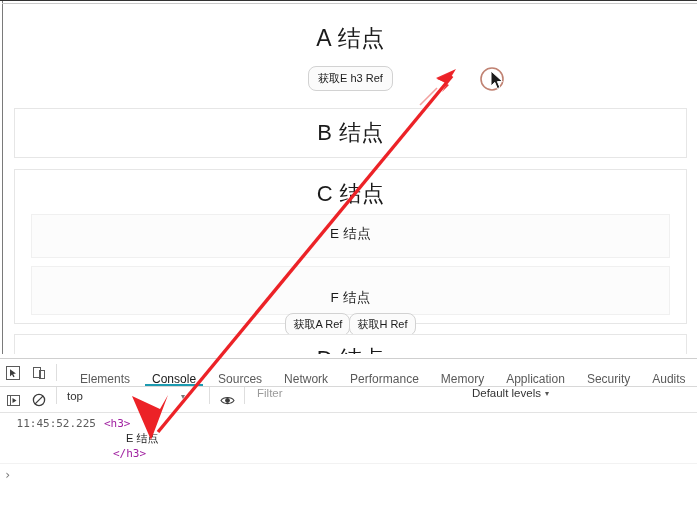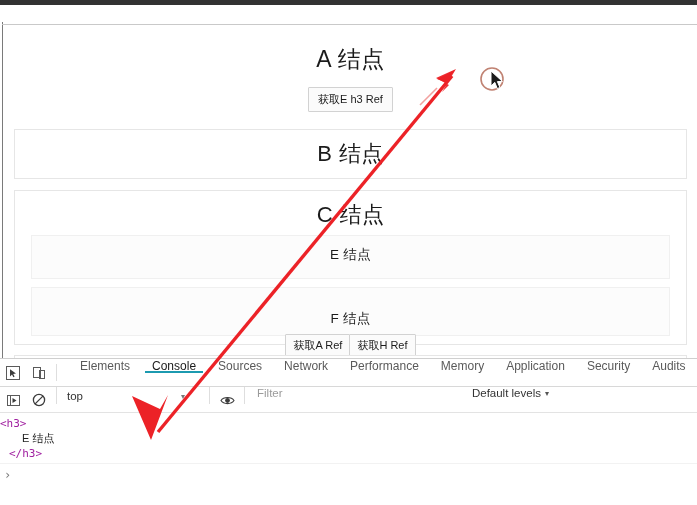--- a/index.html
+++ b/index.html
@@ -24,21 +24,21 @@
   .chrome-strip {
     position: absolute;
     left: 0; top: 0;
     width: 697px; height: 5px;
     background: #323232;
   }
 
   
   .viewport {
     position: absolute;
-    left: 0; top: 22px;
+    left: 0; top: 1px;
     width: 697px;
     height: 353px;
     background: #ffffff;
     overflow: hidden;
   }
 
   .page-border-left {
     position: absolute;
     left: 2px; top: 0;
     width: 1px; height: 353px;
@@ -82,21 +82,21 @@
   }
 
   
   .btn {
     font-family: "Liberation Sans", "DejaVu Sans", sans-serif;
     font-size: 11px;
     line-height: 14px;
     color: #1b1b1b;
     background: #fbfbfb;
     border: 1px solid #d2d2d2;
-    border-radius: 1px;
+    border-radius: 8px;
     padding: 3px 7px 4px 7px;
     cursor: default;
     display: inline-block;
   }
   .btn-row { text-align: center; }
   .btn-group .btn { margin: 0; }
   .btn-group .btn + .btn { margin-left: -1px; }
 
   
   .devtools {
@@ -121,21 +121,21 @@
     display: flex; align-items: center; justify-content: center;
     color: #5a5a5a;
   }
   .dt-sep {
     width: 1px; height: 17px;
     background: #dedede;
     margin: 0 4px;
   }
   .dt-tabs {
     display: flex;
-    align-items: flex-start;
+    align-items: flex-end;
     height: 27px;
     margin-left: 8px;
   }
   .dt-tab {
     position: relative;
     display: flex;
     align-items: center;
     padding: 0 11px;
     font-size: 12px;
     color: #5a5a5a;
@@ -369,20 +369,21 @@
       <div class="filter-input">Filter</div>
 
       <div class="levels">
         <span>Default levels</span>
         <span class="caret">▾</span>
       </div>
     </div>
 
     <div class="dt-console">
       <div class="console-row">
+        <div class="ts">11:45:52.225</div>
         <div class="html-dump"><span>&lt;h3&gt;</span>
 <span class="inner" style="margin-left:22px;">E 结点</span>
 <span style="margin-left:9px;">&lt;/h3&gt;</span></div>
       </div>
       <div class="prompt-row">
         <span class="prompt-caret">›</span>
       </div>
     </div>
 
   </div>

